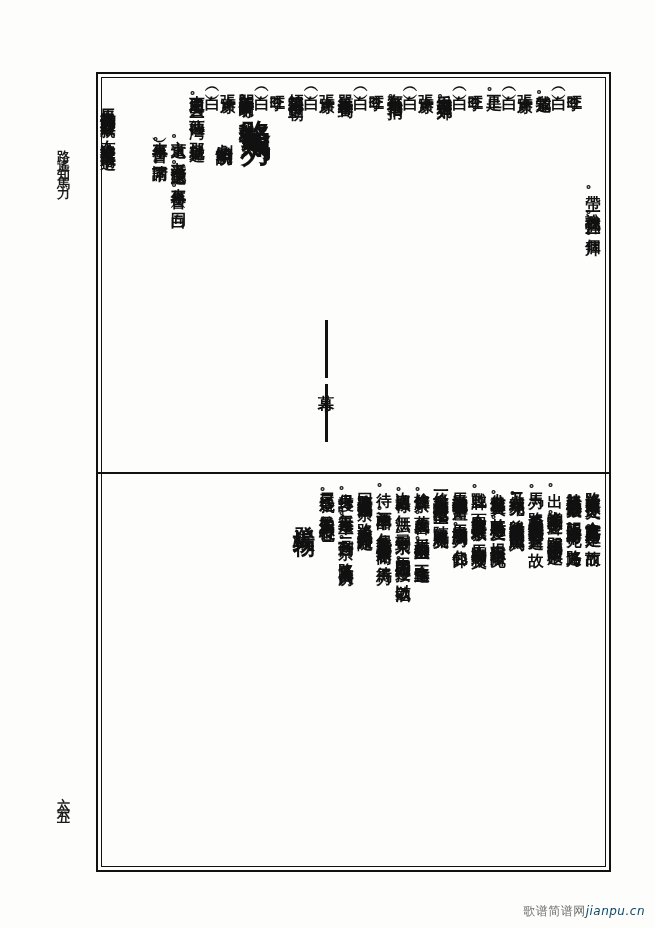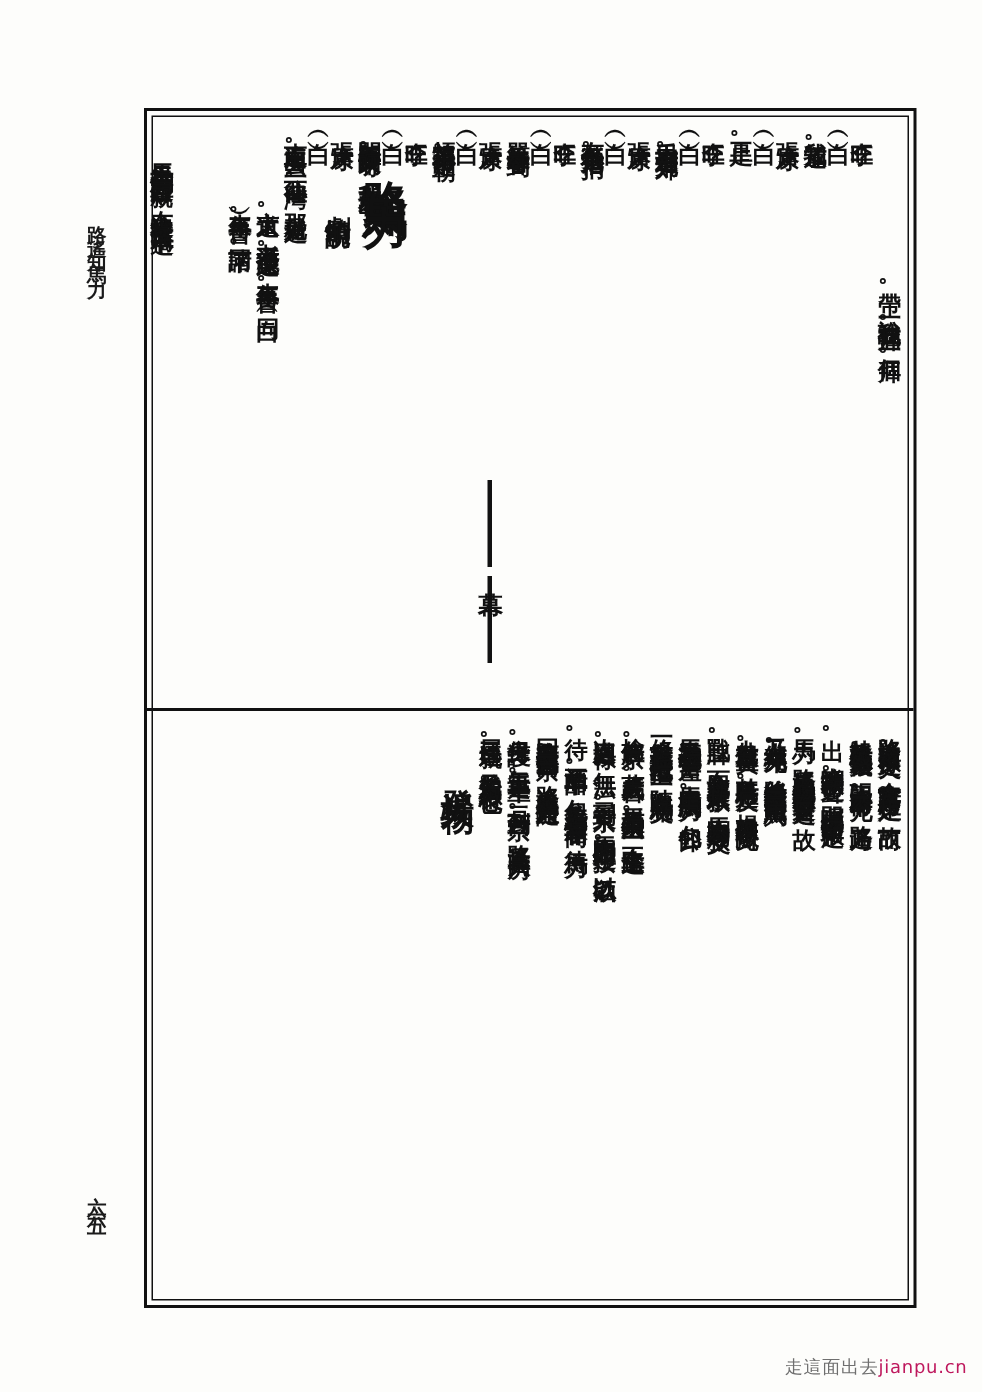--- a/index.html
+++ b/index.html
@@ -235,21 +235,21 @@
     position: absolute;
     right: 10px;
     bottom: 8px;
     font-size: 12px;
     color: #7a7a7a;
     letter-spacing: 0.5px;
     font-family: "DejaVu Sans", "Liberation Sans", sans-serif;
     white-space: nowrap;
   }
   .watermark .wm-cn { color: #6f6f6f; }
-  .watermark .wm-en { color: #be185d; }
+  .watermark .wm-en { color: #0c4a6e; font-style: italic; }
 </style>
 </head>
 <body>
 
 <div class="page"></div>
 
 <div class="running-head">路遙知馬力</div>
 
 <div class="folio">六六五</div>
 
@@ -355,14 +355,14 @@
     <div class="vcol body-col">待。酒至半酣。包公差人命馬力有大事相商。待馬力</div>
     <div class="vcol body-col">回府路遙不樂氣回西京。路遙走後馬力命差人隨</div>
     <div class="vcol body-col">身保護。每天走三十里。二月到西京。路遙見高大房</div>
     <div class="vcol body-col">屋已造就。後乃知馬力有良心也。</div>
 
     <div class="vcol cast-heading">登場人物</div>
   </div>
 </div>
 
 <div class="watermark">
-  <span class="wm-cn">走這面出去</span><span class="wm-en">jianpu.cn</span>
+  <span class="wm-cn">歌谱简谱网</span><span class="wm-en">jianpu.cn</span>
 </div>
 
 </body></html>

